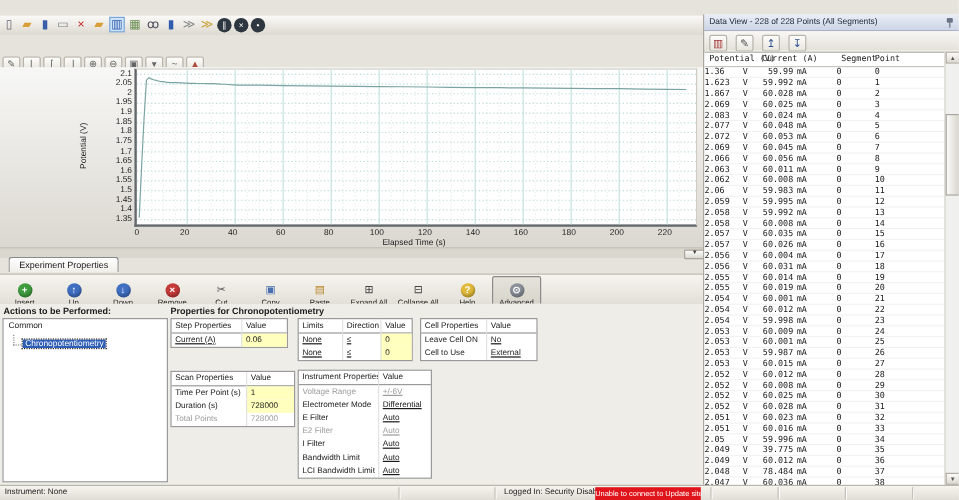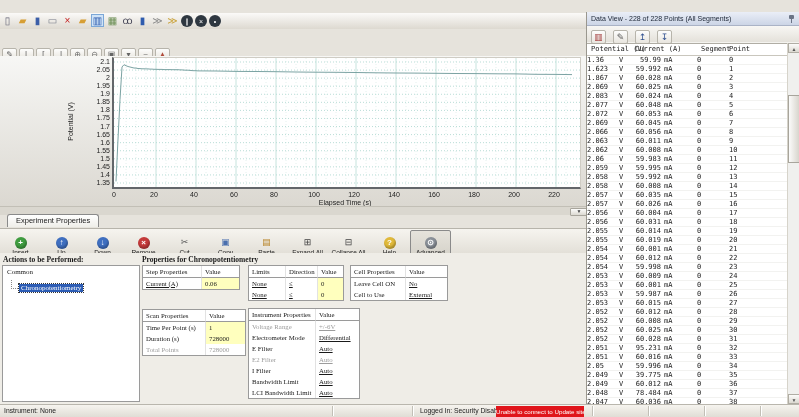--- a/index.html
+++ b/index.html
@@ -44,21 +44,21 @@
   
   #action-toolbar{position:absolute;left:0;top:229px;width:592px;height:24px;
     background:linear-gradient(#f6f4ef,#e3e0d8);border-bottom:1px solid #c6c3ba;display:flex;align-items:flex-start;}
   .abtn{width:39px;margin-top:1px;text-align:center;border:1px solid transparent;border-radius:2px;}
   .abtn.pressed{background:linear-gradient(#e6e3dc,#d5d2c9);border:1px solid #8a8a8a;}
   .aicon{display:inline-flex;width:12px;height:12px;align-items:center;justify-content:center;
     font-size:9px;line-height:12px;}
   .aicon.ball{border-radius:50%;color:#fff;font-size:8px;font-weight:bold;box-shadow:inset -1px -2px 2px rgba(0,0,0,.25);}
   .albl{font-size:6.5px;color:#222;line-height:7px;white-space:nowrap;}
   
-  #props-region{position:absolute;left:0;top:253px;width:586px;height:151px;background:#efede7;font-family:Liberation Serif, serif;}
+  #props-region{position:absolute;left:0;top:253px;width:586px;height:151px;background:#efede7;}
   #actions-header{position:absolute;left:3px;top:2px;font-size:7.5px;font-weight:bold;}
   #tree-box{position:absolute;left:2px;top:12px;width:136px;height:135px;background:#fff;border:1px solid #9a9a9a;}
   #tree-root{font-size:7px;padding:2px 0 0 4px;}
   #tree-child{position:relative;margin:2px 0 0 16px;font-size:7px;display:inline-block;}
   #tree-child::before{content:"";position:absolute;left:-8px;top:-4px;width:6px;height:8px;
     border-left:1px dotted #888;border-bottom:1px dotted #888;}
   #tree-child span{background:#2d5db5;color:#fff;padding:0 2px;outline:1px dotted #333;}
   #props-title{position:absolute;left:142px;top:2px;font-size:7.5px;font-weight:bold;}
   .ptable{position:absolute;background:#fff;border:1px solid #9a9a9a;font-size:6.8px;}
   .prow{display:grid;}
@@ -611,21 +611,21 @@
             <span class="dc-v">2.052</span>
             <span class="dc-vu">V</span>
             <span class="dc-i">60.028</span>
             <span class="dc-iu">mA</span>
             <span class="dc-s">0</span>
             <span class="dc-p">31</span>
           </div>
           <div class="drow">
             <span class="dc-v">2.051</span>
             <span class="dc-vu">V</span>
-            <span class="dc-i">95.231</span>
+            <span class="dc-i">60.023</span>
             <span class="dc-iu">mA</span>
             <span class="dc-s">0</span>
             <span class="dc-p">32</span>
           </div>
           <div class="drow">
             <span class="dc-v">2.051</span>
             <span class="dc-vu">V</span>
             <span class="dc-i">60.016</span>
             <span class="dc-iu">mA</span>
             <span class="dc-s">0</span>

